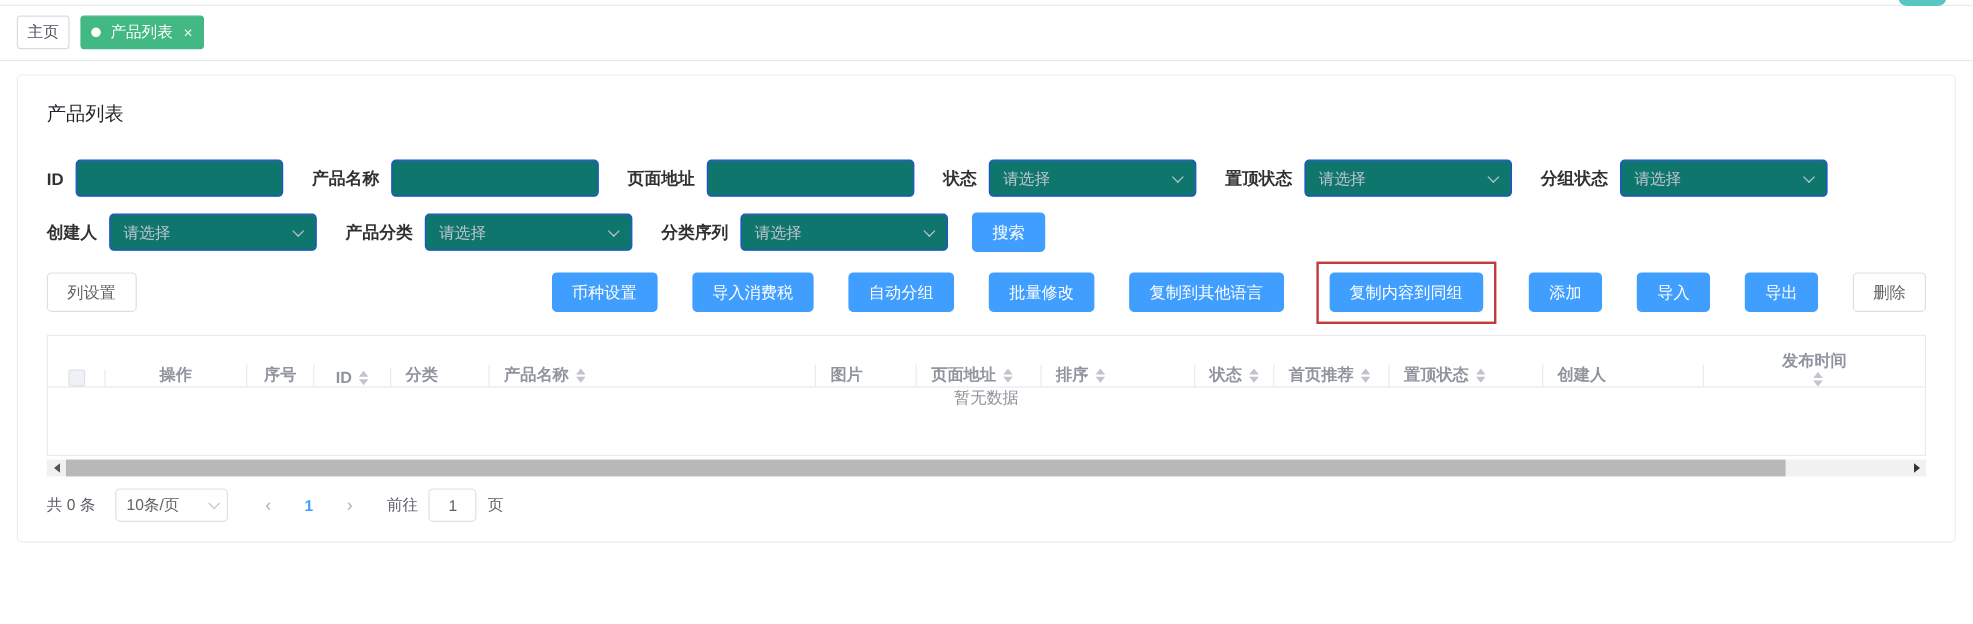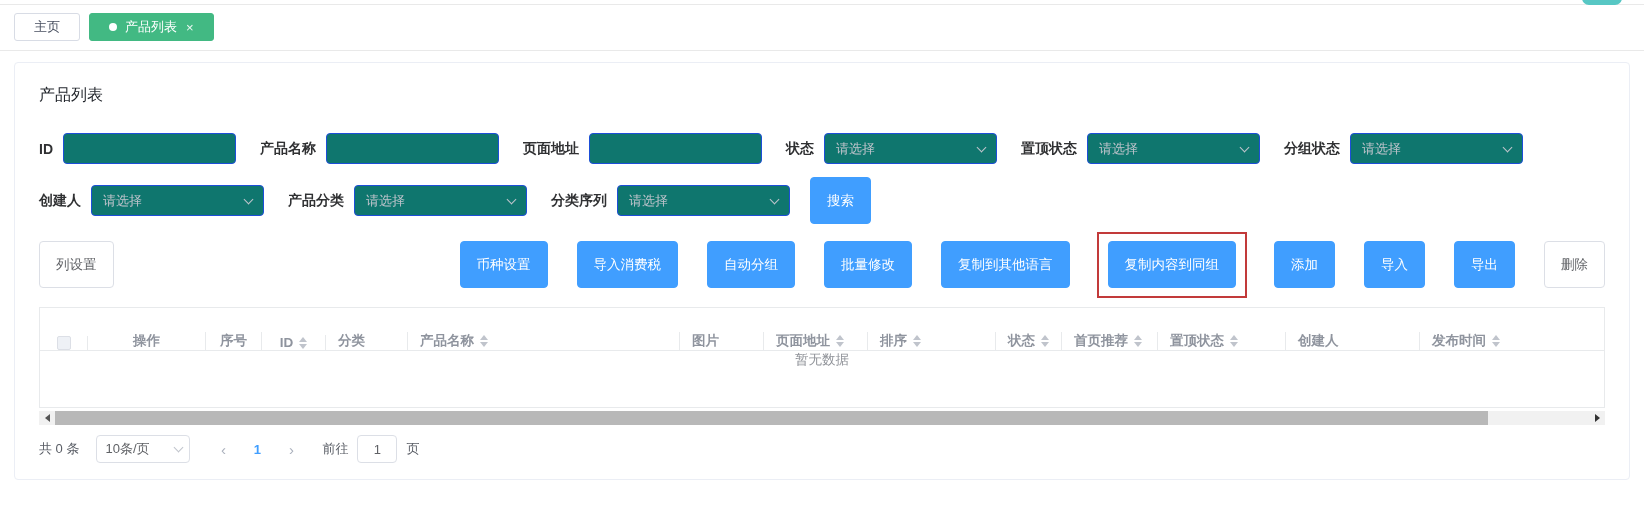--- a/index.html
+++ b/index.html
@@ -5,42 +5,42 @@
   * { margin:0; padding:0; box-sizing:border-box; }
   html,body { width:1644px; height:520px; background:#fff; overflow:hidden;
     font-family:"Liberation Sans","DejaVu Sans",sans-serif; font-size:14px; color:#303133; }
 
   
   .topbar { height:5px; border-bottom:1px solid #e9e9e9; position:relative; }
   .teal-badge { position:absolute; right:22px; top:-9px; width:40px; height:14px; border-radius:7px; background:#57c7c4; }
 
   
   .tabbar { display:flex; align-items:center; gap:9px; padding:8px 14px 9px; border-bottom:1px solid #e9e9e9; }
-  .tab { height:28px; display:inline-flex; align-items:center; padding:0 19px; border:1px solid #d8dce5;
+  .tab { height:28px; display:inline-flex; align-items:center; padding:0 8px; border:1px solid #d8dce5;
     border-radius:3px; background:#fff; font-size:13px; color:#495060; cursor:pointer; white-space:nowrap; }
   .tab.active { background:#42b983; border-color:#42b983; color:#fff; }
   .tab-dot { width:8px; height:8px; border-radius:50%; background:#fff; margin-right:8px; }
   .tab-close { margin-left:9px; font-size:13px; line-height:1; opacity:.9; cursor:pointer; }
 
   
   .card { margin:11px 14px; border:1px solid #ebeef5; border-radius:4px; padding:20px 24px 16px; }
   .card-title { font-size:16px; color:#1f2329; margin:2px 0 27px; }
 
   
   .filter-row { display:flex; align-items:center; margin-bottom:13px; }
   .f-item { display:flex; align-items:center; margin-right:24px; }
   .f-label { font-weight:bold; margin-right:10px; white-space:nowrap; }
   .ctrl { width:173px; height:31px; border:1px solid #1d4ed8; border-radius:4px; background:#0f766e; }
   input.ctrl { padding:0 10px; font:inherit; color:#303133; outline:none; }
   .select { display:flex; align-items:center; justify-content:space-between; padding:0 11px; cursor:pointer; }
   .select .ph { color:#c0c4cc; font-size:13px; }
   .chev { border:solid #c0c4cc; border-width:0 1.5px 1.5px 0; padding:3px; transform:rotate(45deg); margin-top:-3px; }
 
   
-  .btn { height:47px; padding:0 16px; border-radius:4px; border:1px solid #dcdfe6; background:#fff;
+  .btn { height:33px; padding:0 16px; border-radius:4px; border:1px solid #dcdfe6; background:#fff;
     color:#606266; font:inherit; font-size:13.5px; cursor:pointer; white-space:nowrap; }
   .btn.primary { background:#409eff; border-color:#409eff; color:#fff; }
   .search-btn { margin-left:-4px; }
   .toolbar { display:flex; justify-content:space-between; align-items:center; margin-top:17px; }
   .toolbar-right { display:flex; align-items:flex-end; gap:29px; }
   .hl-wrap { position:relative; margin:0 9px; display:inline-flex; }
   .hl-wrap::after { content:""; position:absolute; left:-11px; right:-11px; top:-9px; bottom:-10px;
     border:2px solid #c23a3a; pointer-events:none; z-index:5; }
 
   
@@ -239,21 +239,21 @@
         <div class="th" style="width: 128px;">
           <span class="th-label">置顶状态</span>
           <span class="caret">
             <i class="up"></i>
             <i class="down"></i>
           </span>
         </div>
         <div class="th" style="width: 134px;">
           <span class="th-label">创建人</span>
         </div>
-        <div class="th" style="width: 186px;">
+        <div class="th" style="width: 186px; flex-direction: column;">
           <span class="th-label">发布时间</span>
           <span class="caret">
             <i class="up"></i>
             <i class="down"></i>
           </span>
         </div>
       </div>
     <div class="tbody-empty">
       <span>暂无数据</span>
     </div>

